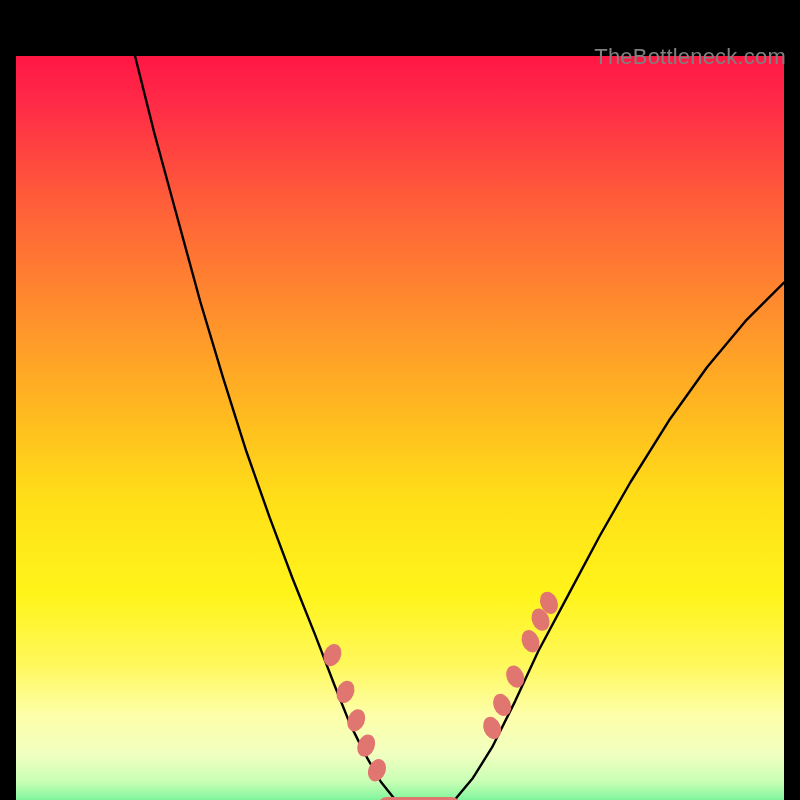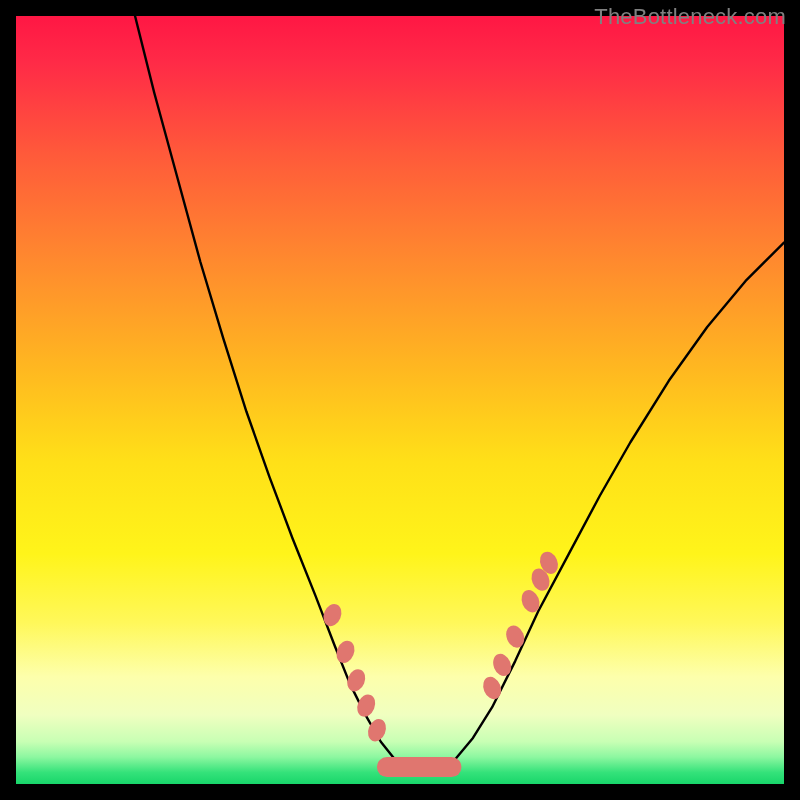--- a/index.html
+++ b/index.html
@@ -8,20 +8,21 @@
     width: 800px;
     height: 800px;
     background: #000;
     overflow: hidden;
   }
   .stage {
     position: relative;
     width: 800px;
     height: 600px;
     background: #000;
+    margin-top: 40px;
   }
   .plot {
     position: absolute;
     left: 16px;
     top: 16px;
     width: 768px;
     height: 768px;
     overflow: hidden;
   }
   .gradient {

